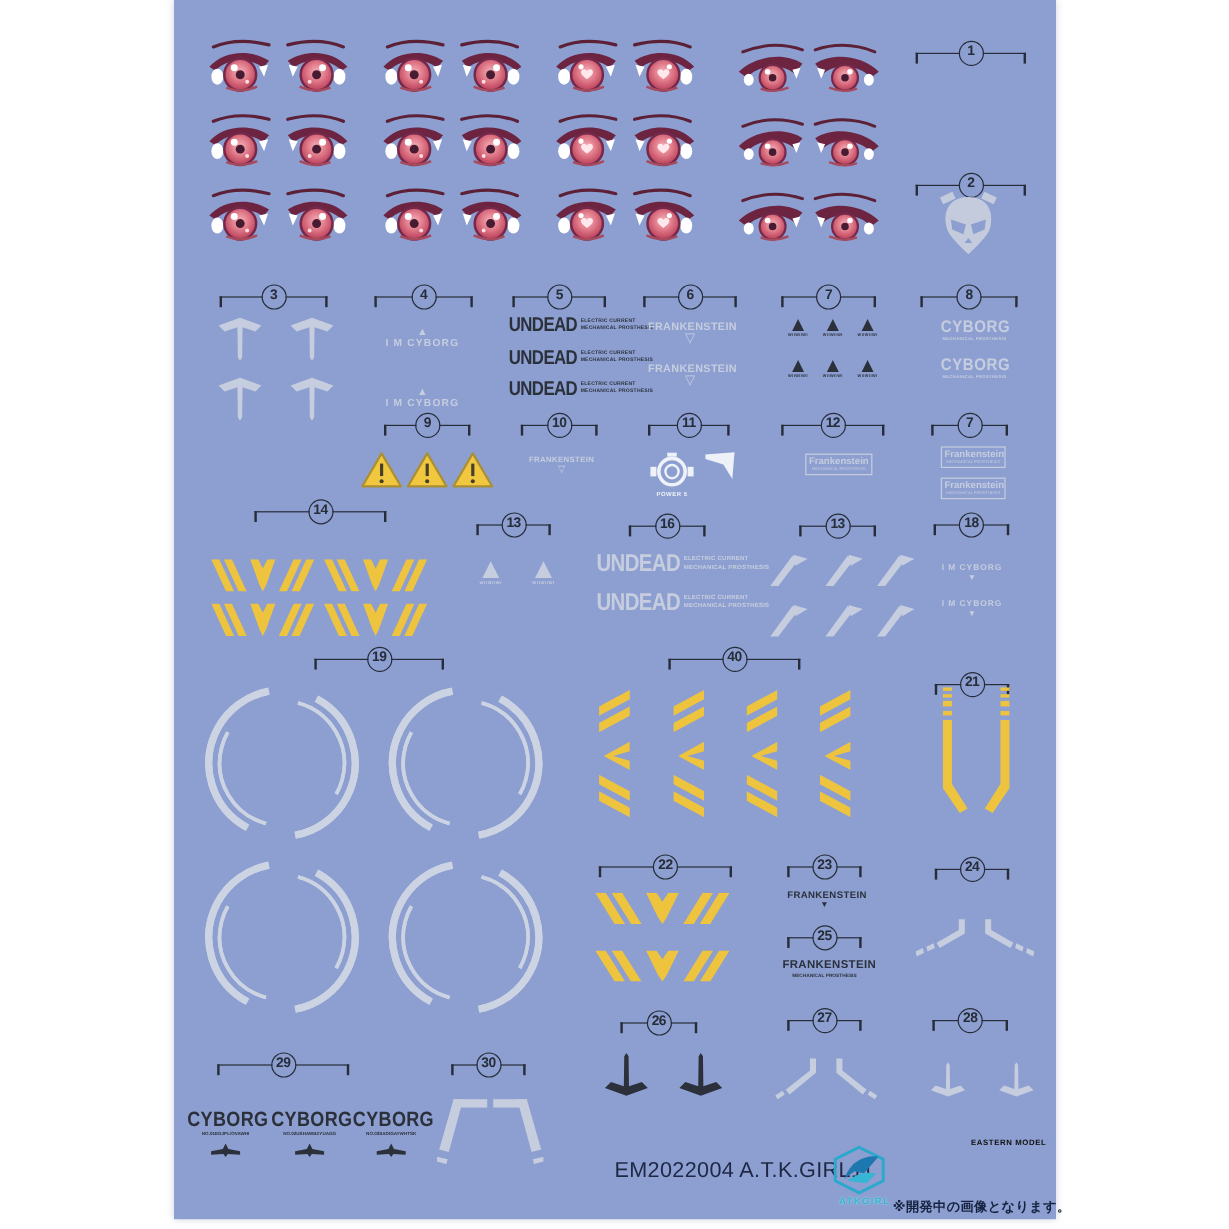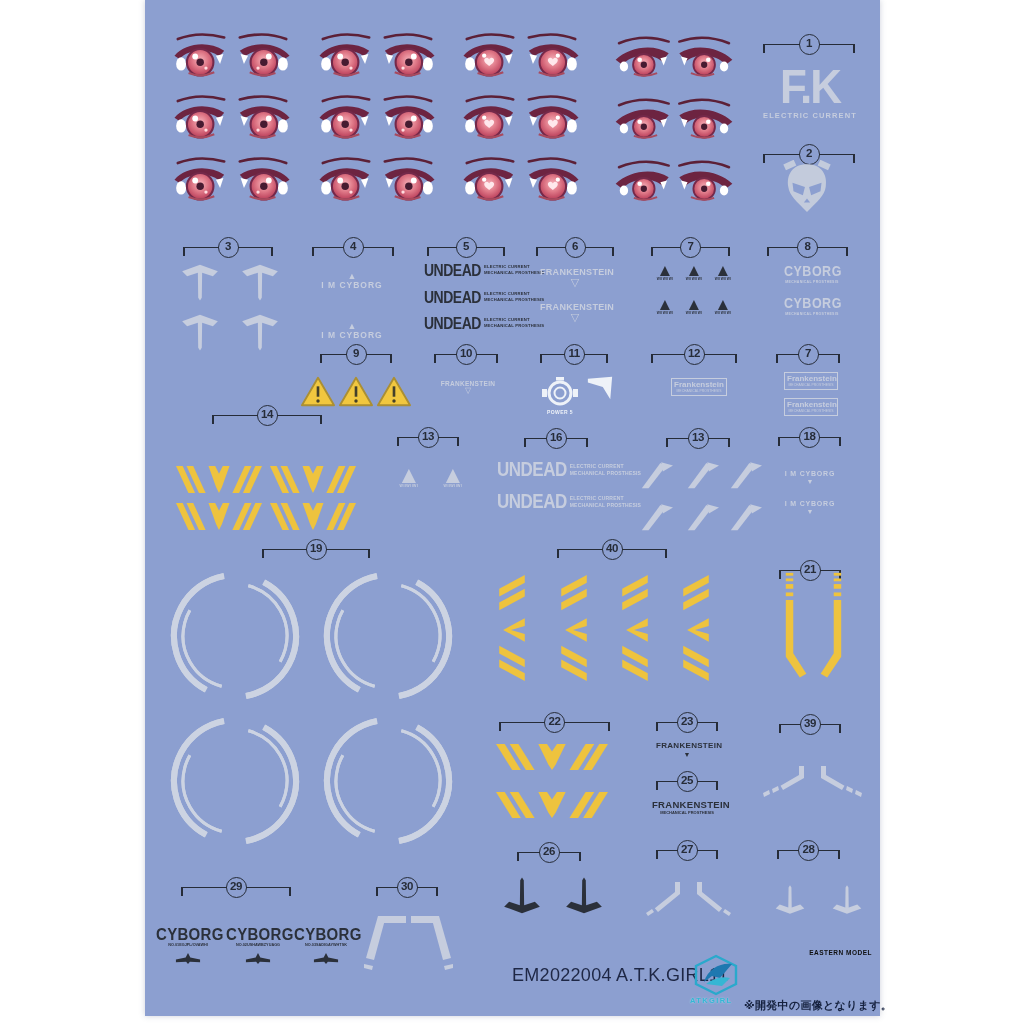--- a/index.html
+++ b/index.html
@@ -48,21 +48,21 @@
   .cy29 i{display:block;font:600 3.8px/2.2 "Liberation Sans",sans-serif;font-style:normal}
   .fbox{border:1.2px solid #c6cdde;padding:1px 2px}
   .fbox b{display:block;font:700 8px/1.15 "Liberation Sans",sans-serif}
   .fbox i{display:block;font:400 3.4px/1.5 "Liberation Sans",sans-serif;font-style:normal}
   .tcell .tri{display:block;font-size:17px;line-height:13px}
   .tcell i{display:block;font:700 3.2px/1.6 "Liberation Sans",sans-serif;font-style:normal;letter-spacing:.4px}
   .tcell15 .tri{display:block;font-size:24px;line-height:18px}
   .tcell15 i{display:block;font:700 3.5px/1.6 "Liberation Sans",sans-serif;font-style:normal;letter-spacing:.5px}
   .powtxt{font:800 5px/1 "Liberation Sans",sans-serif;color:#eef2f8;letter-spacing:.4px;text-align:center}
   .code{font:500 18px/1 "Liberation Sans",sans-serif;color:#1e2745;letter-spacing:.3px}
-  .atktxt{font:800 7.5px/1 "Liberation Sans",sans-serif;color:#35b6d4;text-align:left;letter-spacing:1.4px;text-shadow:0 0 2px #a5e4f0}
+  .atktxt{font:800 7.5px/1 "Liberation Sans",sans-serif;color:#35b6d4;text-align:right;letter-spacing:1.4px;text-shadow:0 0 2px #a5e4f0}
   .brand b{display:block;font:900 33px/1.05 "DejaVu Sans",sans-serif;color:#0b0b0b;letter-spacing:-2px}
   .brand i{display:block;font:800 6.5px/1.5 "Liberation Sans",sans-serif;font-style:normal;color:#101010;text-align:right;letter-spacing:.5px}
   .note{font:700 11px/1 "DejaVu Sans",sans-serif;color:#16223f;letter-spacing:.3px}
 </style>
 </head>
 <body>
 
 <div class="canvas">
   <div class="sheet"></div>
 
@@ -318,21 +318,21 @@
   <div class="mk" style="left:651px;top:344px;width:86px">
       <i></i>
       <b>12</b>
       <i></i>
     </div>
   <div class="mk" style="left:776px;top:344px;width:64px">
       <i></i>
       <b>7</b>
       <i></i>
     </div>
-  <div class="mk" style="left:212px;top:405px;width:110px">
+  <div class="mk" style="left:212px;top:416px;width:110px">
       <i></i>
       <b>14</b>
       <i></i>
     </div>
   <div class="mk" style="left:397px;top:427px;width:62px">
       <i></i>
       <b>13</b>
       <i></i>
     </div>
   <div class="mk" style="left:524px;top:428px;width:64px">
@@ -370,21 +370,21 @@
       <b>22</b>
       <i></i>
     </div>
   <div class="mk" style="left:656px;top:712px;width:62px">
       <i></i>
       <b>23</b>
       <i></i>
     </div>
   <div class="mk" style="left:779px;top:714px;width:62px">
       <i></i>
-      <b>39</b>
+      <b>24</b>
       <i></i>
     </div>
   <div class="mk" style="left:656px;top:771px;width:62px">
       <i></i>
       <b>25</b>
       <i></i>
     </div>
   <div class="mk" style="left:517px;top:842px;width:64px">
       <i></i>
       <b>26</b>
@@ -404,24 +404,20 @@
       <i></i>
       <b>29</b>
       <i></i>
     </div>
   <div class="mk" style="left:376px;top:877px;width:62px">
       <i></i>
       <b>30</b>
       <i></i>
     </div>
 
-  <div class="t fk lg c" style="left:760px;top:66px;width:100px">
-    <b>F.K</b>
-      <i>ELECTRIC CURRENT</i>
-  </div>
 
   <svg class="dec lg" style="left:780px;top:160px;color:#c3cbdc" width="54" height="54" viewBox="0 0 52 52">
       <use href="#skull"></use>
     </svg>
 
   <svg class="dec lg" style="left:178px;top:262px;color:#c6cdde" width="44" height="40" viewBox="0 0 60 56">
       <use href="#triwing"></use>
     </svg>
   <svg class="dec lg" style="left:238px;top:262px;color:#c6cdde" width="44" height="40" viewBox="0 0 60 56">
       <use href="#triwing"></use>

